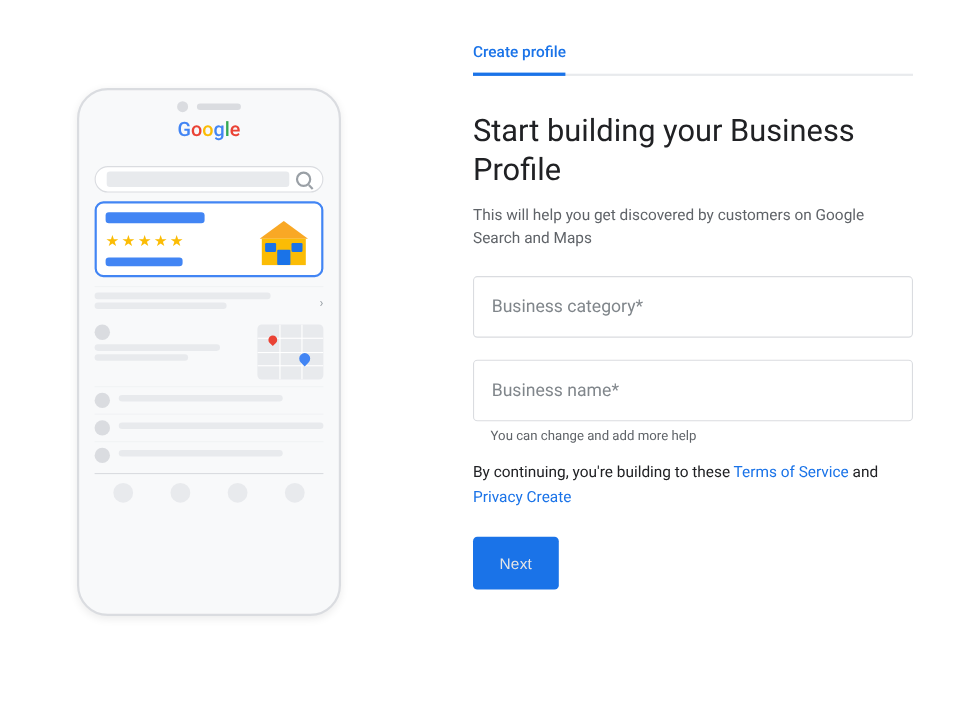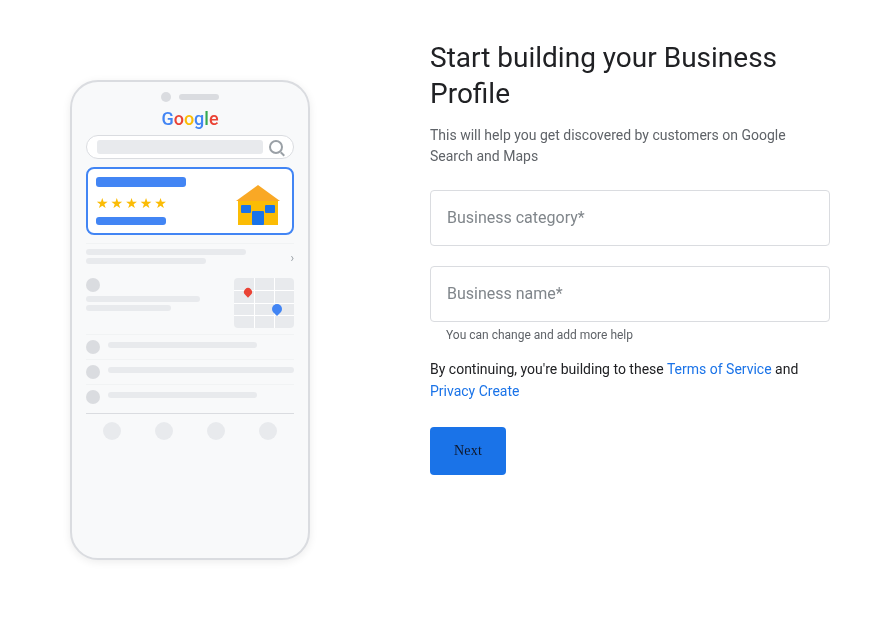--- a/index.html
+++ b/index.html
@@ -61,21 +61,21 @@
     }
 
     .phone-screen {
       padding: 0 14px;
     }
 
     
     .google-logo {
       text-align: center;
       font-size: 18px;
-      margin-bottom: 6px;
+      margin-bottom: 22px;
       font-weight: 500;
     }
 
     .g-blue { color: #4285f4; }
     .g-red { color: #ea4335; }
     .g-yellow { color: #fbbc05; }
     .g-green { color: #34a853; }
 
     .search-bar {
       display: flex;
@@ -336,30 +336,30 @@
       line-height: 1.6;
     }
 
     .terms-link {
       color: #1a73e8;
       text-decoration: none;
     }
 
     .next-button {
       background: #1a73e8;
-      color: #0f172a;
+      color: #e5e5e5;
       border: none;
       border-radius: 4px;
       padding: 0 24px;
       height: 48px;
       font-size: 14px;
       font-weight: 500;
       cursor: pointer;
       letter-spacing: 0.25px;
-      font-family: Liberation Serif, serif;
+      font-family: Liberation Sans, sans-serif;
     }
   </style>
 </head>
 <body>
 
 <div class="left-panel">
   <div class="phone-wrapper">
     <div class="phone-body">
 
       <div class="phone-top-bar">
@@ -460,20 +460,23 @@
           <div class="nav-icon-circle"></div>
           <div class="nav-icon-circle"></div>
         </div>
       </div>
     </div>
   </div>
 </div>
 
 <div class="right-panel">
 
+  <div class="tab-section">
+    <div class="tab-item">Create profile</div>
+  </div>
 
   <h1 class="page-title">Start building your Business Profile</h1>
 
   <p class="page-subtitle">This will help you get discovered by customers on Google Search and Maps</p>
 
   <input type="text" class="form-field" placeholder="Business category*" style="">
 
   <input type="text" class="form-field" placeholder="Business name*" style="">
 
   <p class="field-hint">You can change and add more help</p>

